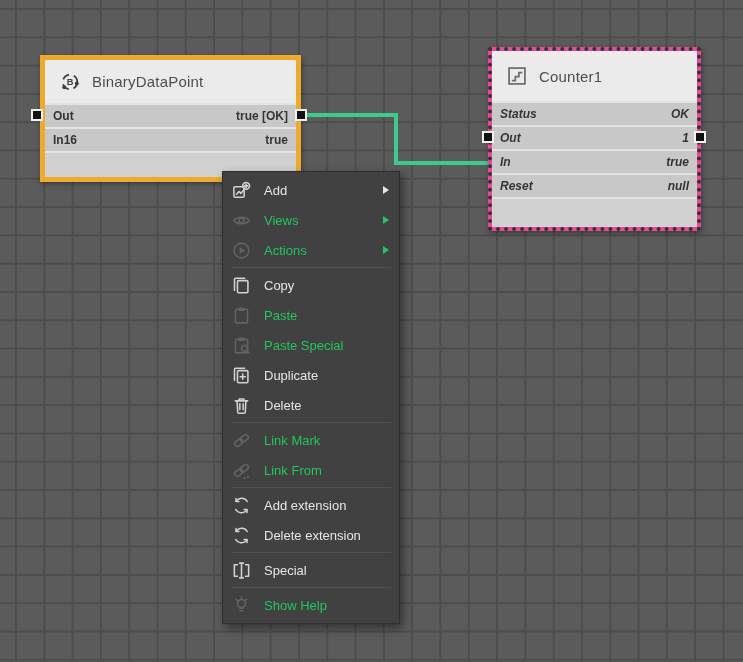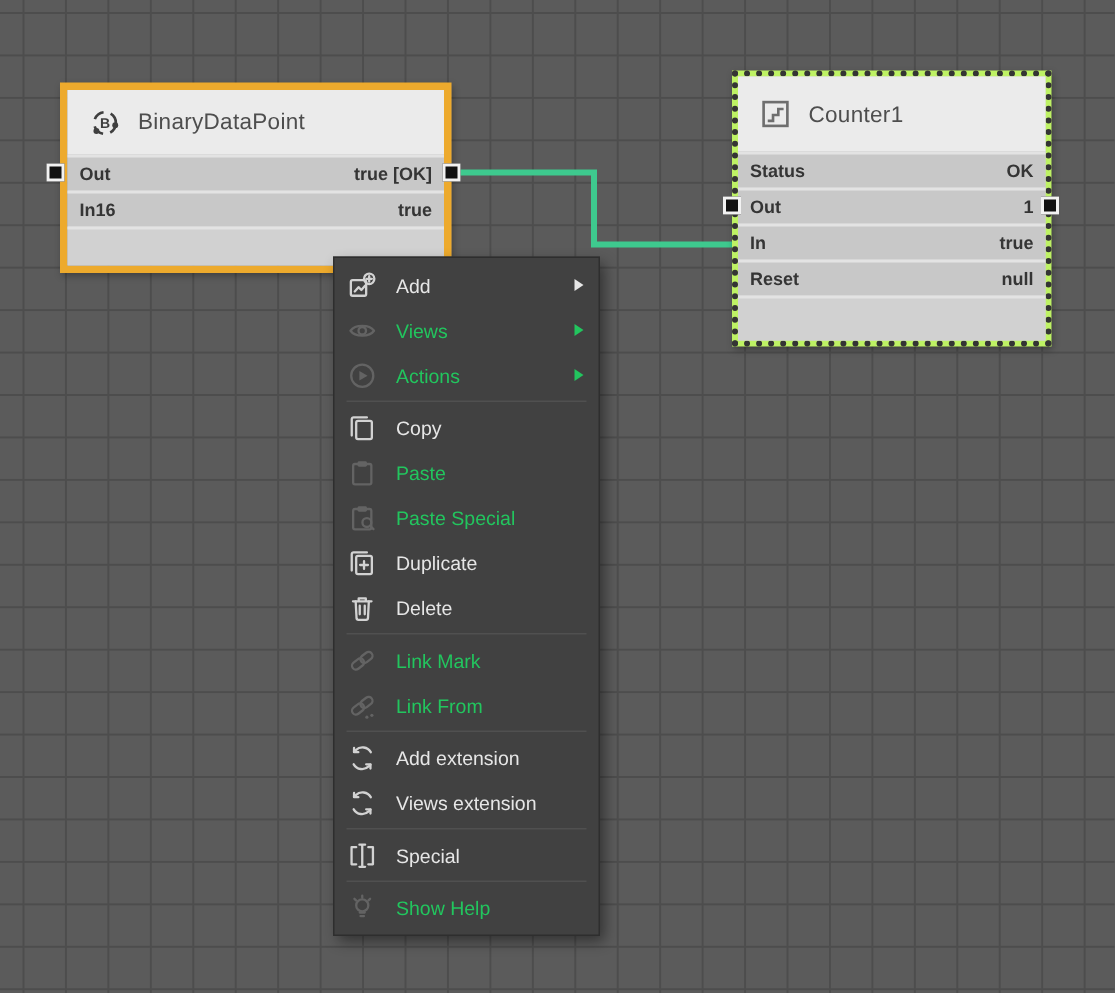--- a/index.html
+++ b/index.html
@@ -11,34 +11,34 @@
       linear-gradient(to right,#4d4d4d 1.5px,transparent 1.5px),
       linear-gradient(to bottom,#4d4d4d 1.5px,transparent 1.5px);
     background-size:28.3px 28.3px;
     background-position:15px 8px;
   }
   
   .wire-layer{position:absolute;left:0;top:0;z-index:2;pointer-events:none;}
   
   .node{position:absolute;z-index:3;box-shadow:1px 2px 5px rgba(0,0,0,.35);}
   .node.sel-solid{border:5px solid #edaa2d;}
-  .node.sel-dotted{border:4px dotted #343434;background:#bef264;}
+  .node.sel-dotted{border:4px dotted #343434;background:#ec4899;}
   .node-inner{background:#d1d1d1;height:100%;display:flex;flex-direction:column;}
   .node-header{background:#ebebeb;display:flex;align-items:center;gap:11px;padding-left:14px;flex:0 0 auto;}
   .node-header .hicon{display:inline-flex;width:22px;height:22px;color:#3f3f3f;}
   .node-header .hicon svg{width:22px;height:22px;stroke:currentColor;stroke-width:1.6;}
   .node-title{font-size:15px;color:#4e4e4e;letter-spacing:.2px;}
   .node-row{background:#c8c8c8;border-top:2px solid #e3e3e3;display:flex;align-items:center;
     justify-content:space-between;padding:0 8px;flex:0 0 auto;}
   .node-row .row-label,.node-row .row-value{font-size:12px;font-weight:bold;color:#353535;}
   .node-empty-row{background:#d1d1d1;border-top:2px solid #e3e3e3;flex:1 1 auto;}
   #node-binary .node-header{height:43px;}
   #node-binary .node-row{height:22px;}
   #node-counter .node-header{height:50px;}
-  #node-counter .node-row{height:22px;}
+  #node-counter .node-row{height:22px;font-style:italic;}
   
   .pin{position:absolute;width:8px;height:8px;background:#111;border:2px solid #f2f2f2;z-index:4;}
   
   .context-menu{
     position:absolute;left:222px;top:171px;width:178px;z-index:10;
     background:#414141;border:1px solid #2e2e2e;box-sizing:border-box;
     padding:3px 0;box-shadow:3px 4px 9px rgba(0,0,0,.45);
   }
   .menu-item{height:30px;display:flex;align-items:center;padding:0 10px 0 9px;color:#e6e6e6;font-size:13px;}
   .menu-item.disabled{color:#22c55e;}
@@ -271,21 +271,21 @@
 
   <div class="menu-item">
     <span class="mi-icon">
         <svg viewBox="0 0 16 16">
           <path d="M12.8 4.6A5.4 5.4 0 0 0 4.4 3.4l-1 1"></path>
           <path d="M3.2 11.4a5.4 5.4 0 0 0 8.4 1.2l1-1"></path>
           <path d="M3.4 2.2v2.4h2.4"></path>
           <path d="M12.6 13.8v-2.4h-2.4"></path>
         </svg>
       </span>
-    <span class="mi-label">Views extension</span>
+    <span class="mi-label">Delete extension</span>
     <span class="mi-arrow hidden"></span>
   </div>
 
   <div class="menu-sep"></div>
 
   <div class="menu-item">
     <span class="mi-icon">
         <svg viewBox="0 0 16 16">
           <path d="M4.6 3.2H2v9.6h2.6M11.4 3.2H14v9.6h-2.6"></path>
           <path d="M8 1.8v12.4M6.4 1.8h3.2M6.4 14.2h3.2"></path>

